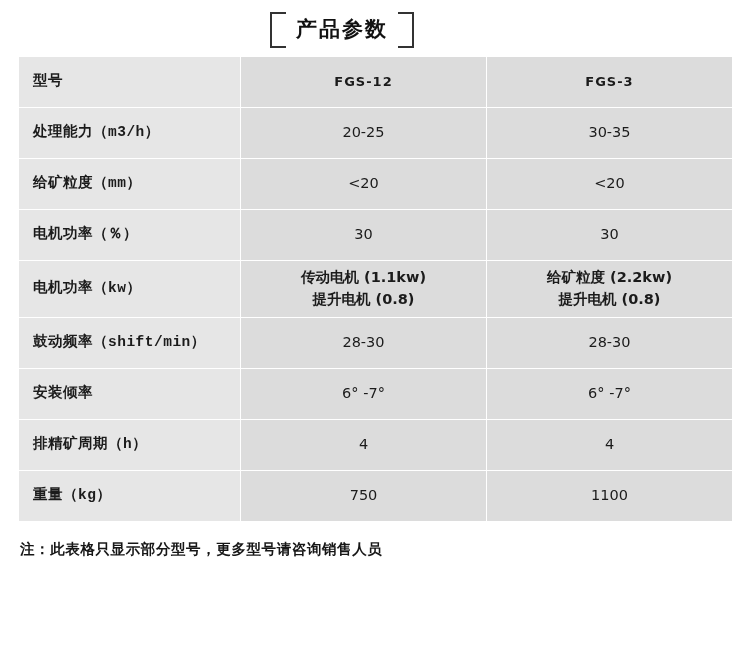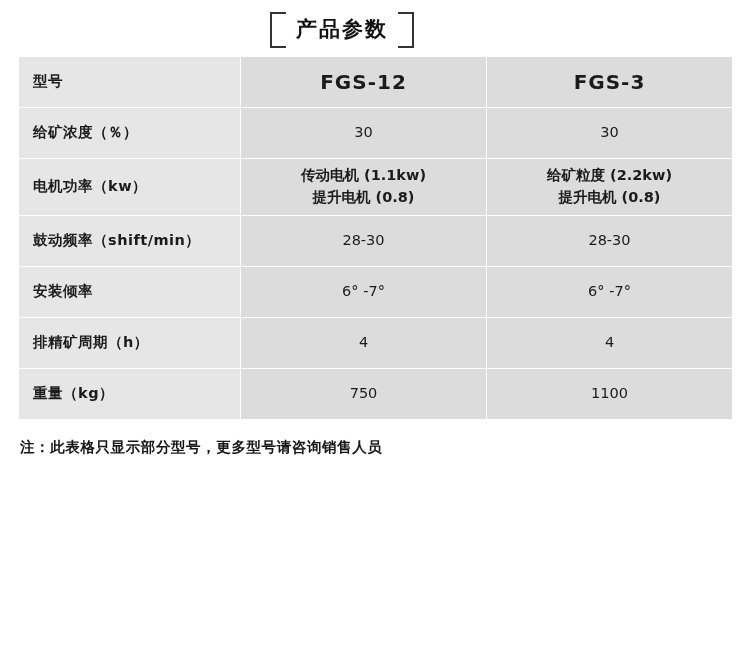--- a/index.html
+++ b/index.html
@@ -77,30 +77,31 @@
     vertical-align: middle;
     font-size: 14.5px;
     line-height: 1.45;
   }
   td.label {
     background: #e6e6e6;
     padding-left: 14px;
     font-weight: bold;
     color: #1b1b1b;
     letter-spacing: 0.5px;
+    font-family: Liberation Mono, monospace;
   }
   td.val {
     background: #dcdcdc;
     text-align: center;
     color: #1b1b1b;
     font-weight: normal;
   }
   td.val.head {
     font-weight: bold;
-    font-size: 20px;
+    font-size: 13px;
     letter-spacing: 1px;
   }
   td.val.dim {
     font-weight: bold;
     letter-spacing: 0.5px;
   }
   td.val.two-line {
     font-weight: bold;
     line-height: 1.5;
     padding: 4px 0;
@@ -135,24 +136,34 @@
         <col class="c2">
       </colgroup>
       <tbody>
         <tr>
           <td class="label">型号</td>
           <td class="val head">FGS-12</td>
           <td class="val head">FGS-3</td>
         </tr>
 
 
-
-
-        <tr>
-          <td class="label">给矿浓度（％）</td>
+        <tr>
+          <td class="label">处理能力（m3/h）</td>
+          <td class="val">20-25</td>
+          <td class="val">30-35</td>
+        </tr>
+
+        <tr>
+          <td class="label">给矿粒度（mm）</td>
+          <td class="val">&lt;20</td>
+          <td class="val">&lt;20</td>
+        </tr>
+
+        <tr>
+          <td class="label">电机功率（％）</td>
           <td class="val">30</td>
           <td class="val">30</td>
         </tr>
 
 
         <tr class="row-tall">
           <td class="label">电机功率（kw）</td>
           <td class="val two-line">
             <div class="l1">传动电机 (1.1kw)</div>
             <div class="l2">提升电机 (0.8)</div>

